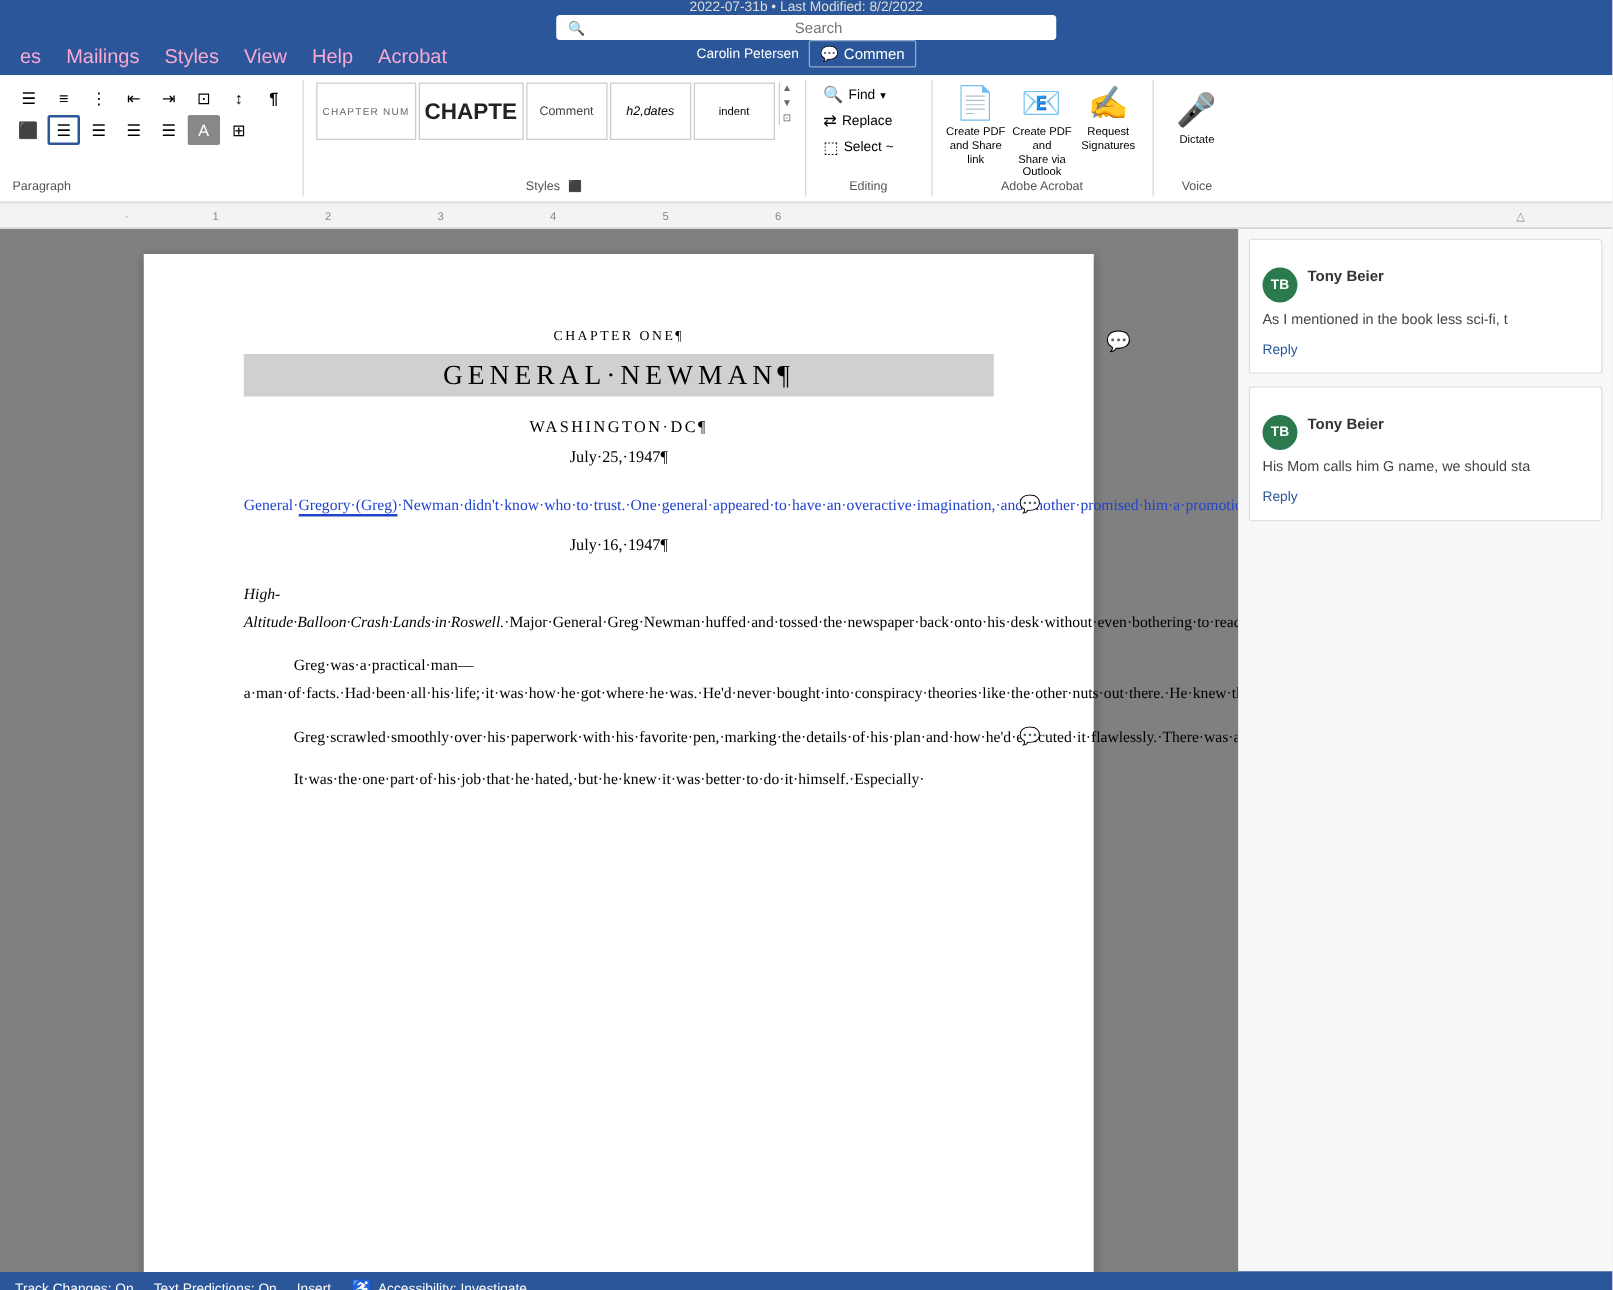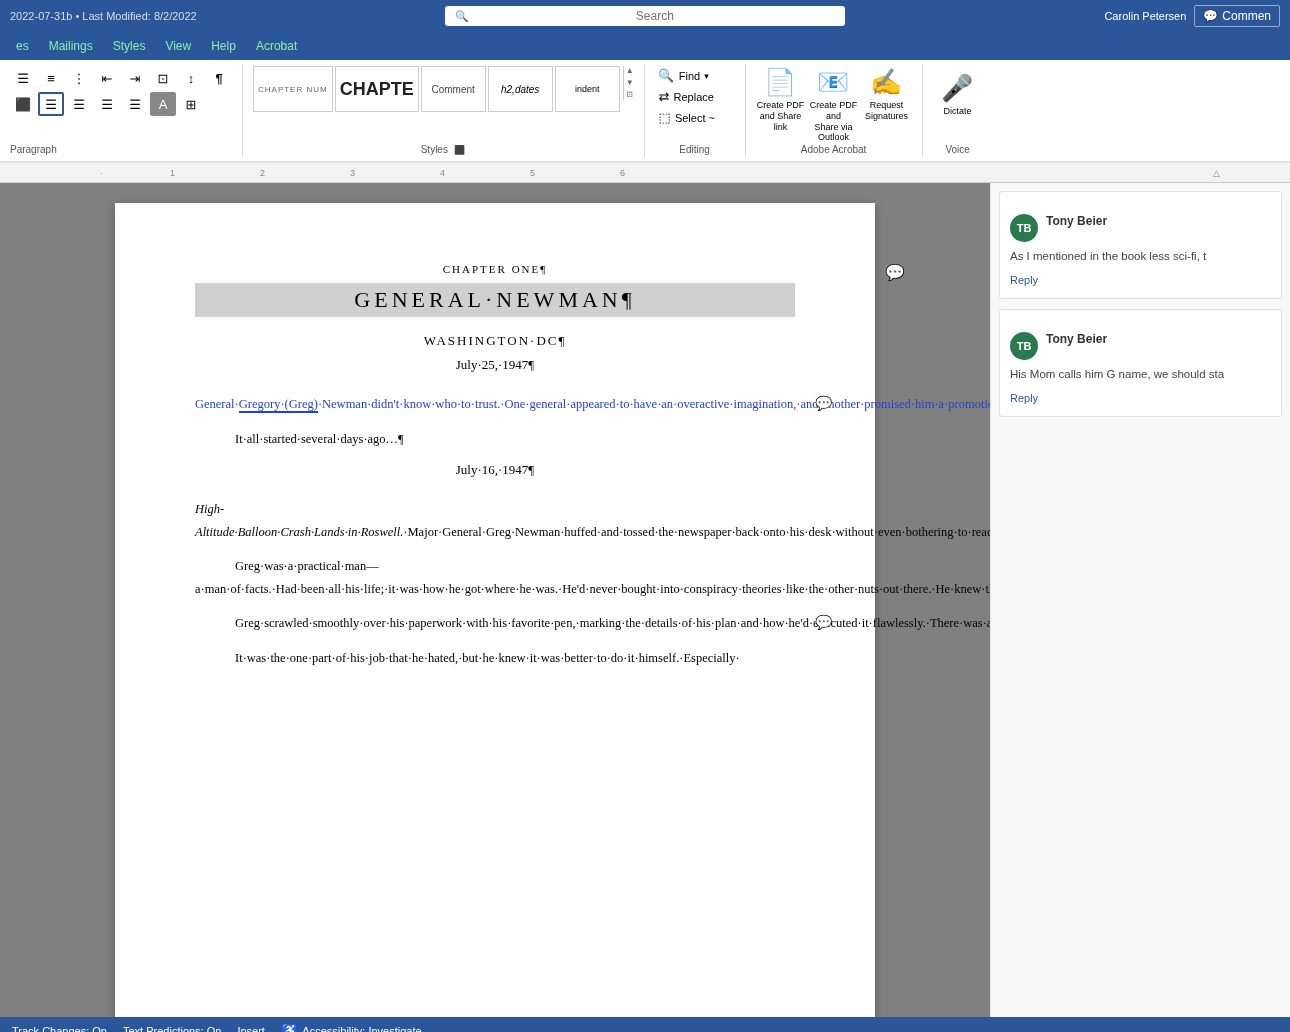--- a/index.html
+++ b/index.html
@@ -7,20 +7,21 @@
 
     
     .title-bar {
       height: 32px;
       background: #2b579a;
       color: white;
       display: flex;
       align-items: center;
       padding: 0 10px;
       font-size: 11px;
+      flex-direction: column;
     }
     .title-bar-left { flex: 1; display: flex; align-items: center; gap: 8px; }
     .title-bar-center { flex: 1; display: flex; justify-content: center; }
     .title-bar-right { flex: 1; display: flex; justify-content: flex-end; align-items: center; gap: 8px; }
     .search-bar {
       display: flex;
       align-items: center;
       background: white;
       border-radius: 3px;
       padding: 3px 10px;
@@ -38,22 +39,22 @@
     
     .menu-bar {
       height: 28px;
       background: #2b579a;
       display: flex;
       align-items: center;
       padding: 0 8px;
       gap: 4px;
     }
     .menu-item {
-      color: #86efac;
-      font-size: 12px;
+      color: #f9a8d4;
+      font-size: 16px;
       padding: 4px 8px;
       cursor: pointer;
       border-radius: 2px;
     }
     .editing-item {
       display: flex;
       align-items: center;
       gap: 4px;
       padding: 2px 4px;
       font-size: 11px;
@@ -533,21 +534,20 @@
       <div class="page-location">WASHINGTON·DC¶</div>
       <div class="page-date">July·25,·1947¶</div>
 
       <div class="para-wrapper">
         <span style="position:absolute; right:-38px; top:2px; color:#aaa; font-size:14px;">💬</span>
         <p class="page-para">
           <span style="color:#2244cc;">General·<span style="border-bottom: 2px solid #2244cc;">Gregory·(Greg)</span>·Newman·didn't·know·who·to·trust.·One·general·appeared·to·have·an·overactive·imagination,·and·another·promised·him·a·promotion.·Adding·to·that,·he·thought·he·had·made·a·huge,·unforgivable·mistake.¶</span>
         </p>
       </div>
 
-      <p class="page-para indent">It·all·started·several·days·ago…¶</p>
 
       <div class="page-date">July·16,·1947¶</div>
 
       <p class="page-para">
         <em>High-Altitude·Balloon·Crash·Lands·in·Roswell.</em>·Major·General·Greg·Newman·huffed·and·tossed·the·newspaper·back·onto·his·desk·without·even·bothering·to·read·the·article.·¶
       </p>
 
       <p class="page-para indent">
         Greg·was·a·practical·man—a·man·of·facts.·Had·been·all·his·life;·it·was·how·he·got·where·he·was.·He'd·never·bought·into·conspiracy·theories·like·the·other·nuts·out·there.·He·knew·that·the·Earth·was·round,·the·sun·was·hot,·and·that·aliens··That·was·just·how·the·world·worked.·People·did·their·jobs,·and·the·Earth·kept·on·spinning.¶
       </p>

